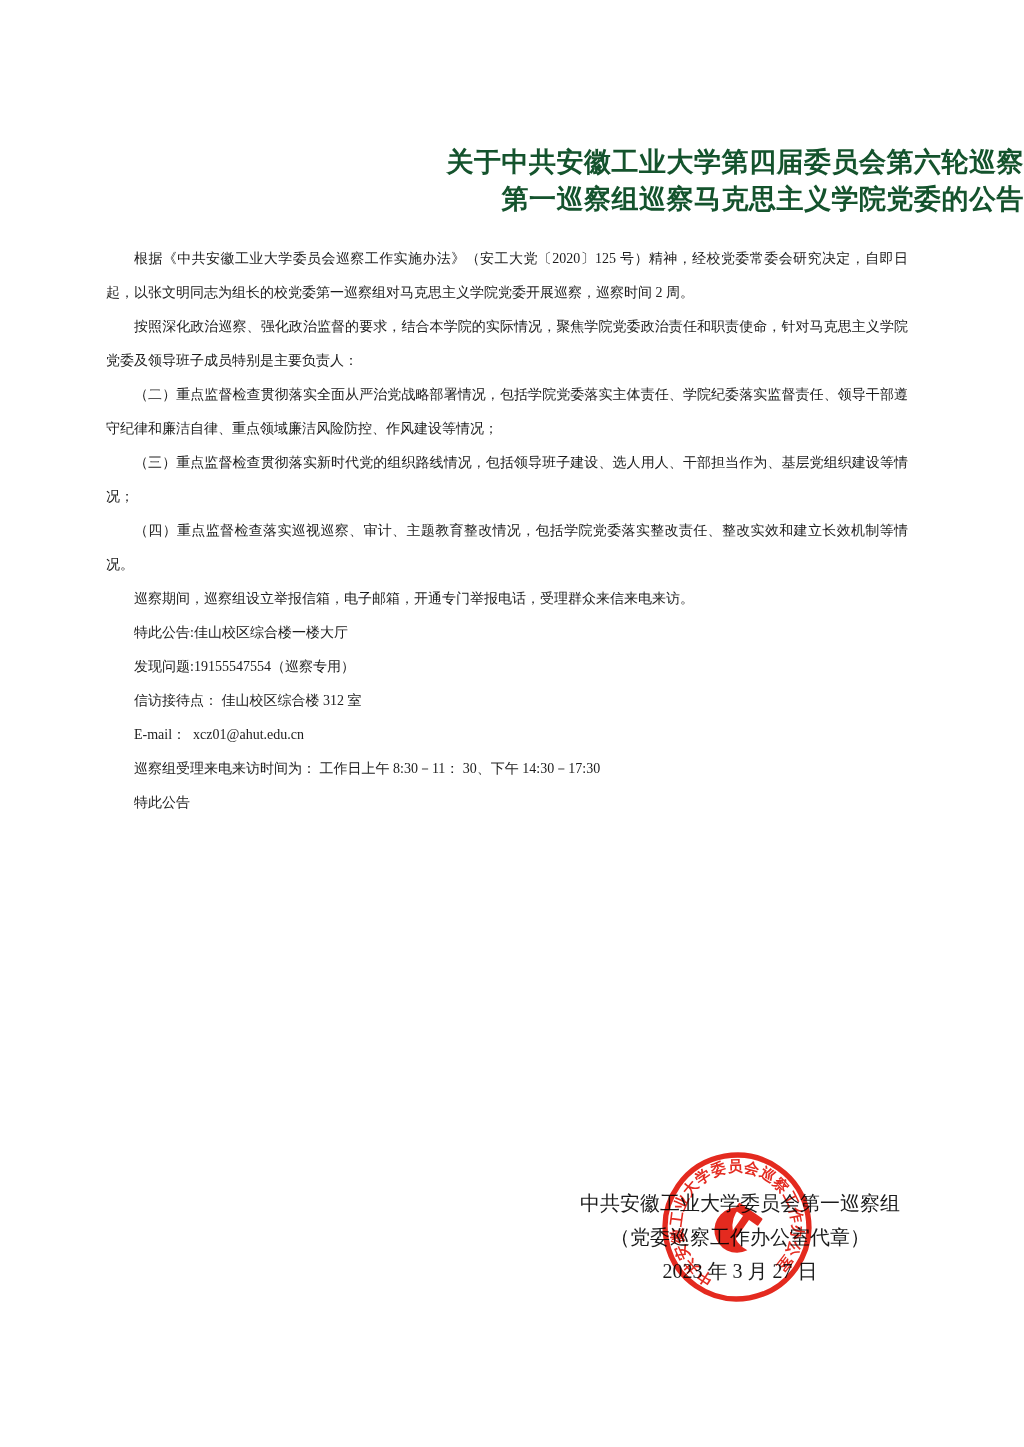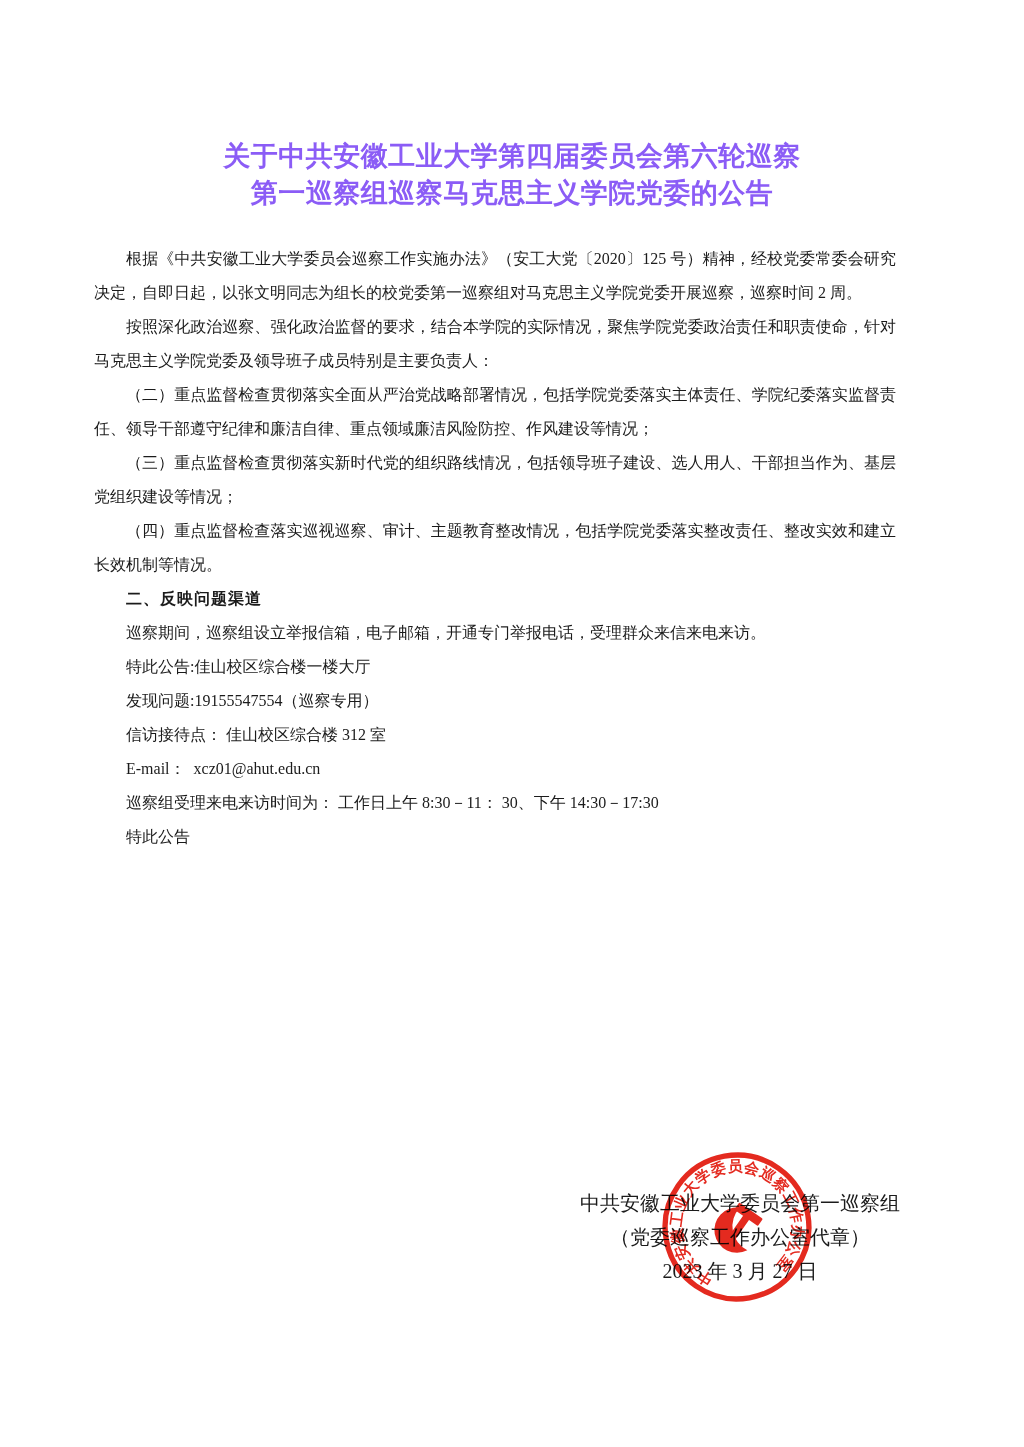--- a/index.html
+++ b/index.html
@@ -8,34 +8,34 @@
     background: #ffffff;
     position: relative;
     overflow: hidden;
     font-family: "Liberation Serif", "DejaVu Serif", serif;
     color: #1b1b1b;
   }
   .page { position: absolute; inset: 0; }
 
   .doc-title {
     position: absolute;
-    top: 138px; left: 0; width: 100%;
-    text-align: center;
+    top: 144px; left: 0; width: 100%;
+    text-align: right;
     font-size: 27px;
     font-weight: 700;
     line-height: 37px;
     letter-spacing: 0.5px;
-    color: #8b5cf6;
+    color: #14532d;
   }
 
   .content {
     position: absolute;
-    top: 242px; left: 94px;
+    top: 242px; left: 106px;
     width: 802px;
-    font-size: 16px;
+    font-size: 14px;
     line-height: 34px;
   }
   .content p { margin: 0; }
   .para {
     text-align: justify;
     text-justify: inter-character;
     text-indent: 2em;
   }
   .heading {
     text-indent: 2em;
@@ -83,21 +83,20 @@
     <div>关于中共安徽工业大学第四届委员会第六轮巡察</div>
     <div>第一巡察组巡察马克思主义学院党委的公告</div>
   </header>
 
   <main class="content">
       <p class="para">根据《中共安徽工业大学委员会巡察工作实施办法》（安工大党〔2020〕125 号）精神，经校党委常委会研究决定，自即日起，以张文明同志为组长的校党委第一巡察组对马克思主义学院党委开展巡察，巡察时间 2 周。</p>
       <p class="para">按照深化政治巡察、强化政治监督的要求，结合本学院的实际情况，聚焦学院党委政治责任和职责使命，针对马克思主义学院党委及领导班子成员特别是主要负责人：</p>
       <p class="para">（二）重点监督检查贯彻落实全面从严治党战略部署情况，包括学院党委落实主体责任、学院纪委落实监督责任、领导干部遵守纪律和廉洁自律、重点领域廉洁风险防控、作风建设等情况；</p>
       <p class="para">（三）重点监督检查贯彻落实新时代党的组织路线情况，包括领导班子建设、选人用人、干部担当作为、基层党组织建设等情况；</p>
       <p class="para">（四）重点监督检查落实巡视巡察、审计、主题教育整改情况，包括学院党委落实整改责任、整改实效和建立长效机制等情况。</p>
-      <p class="heading">二、反映问题渠道</p>
       <p class="para">巡察期间，巡察组设立举报信箱，电子邮箱，开通专门举报电话，受理群众来信来电来访。</p>
       <p class="line">特此公告:佳山校区综合楼一楼大厅</p>
       <p class="line">发现问题:19155547554（巡察专用）</p>
       <p class="line">信访接待点： 佳山校区综合楼 312 室</p>
       <p class="line">E-mail：  xcz01@ahut.edu.cn</p>
       <p class="line">巡察组受理来电来访时间为： 工作日上午 8:30－11： 30、下午 14:30－17:30</p>
       <p class="line">特此公告</p>
     </main>
 
   <div class="signature">

